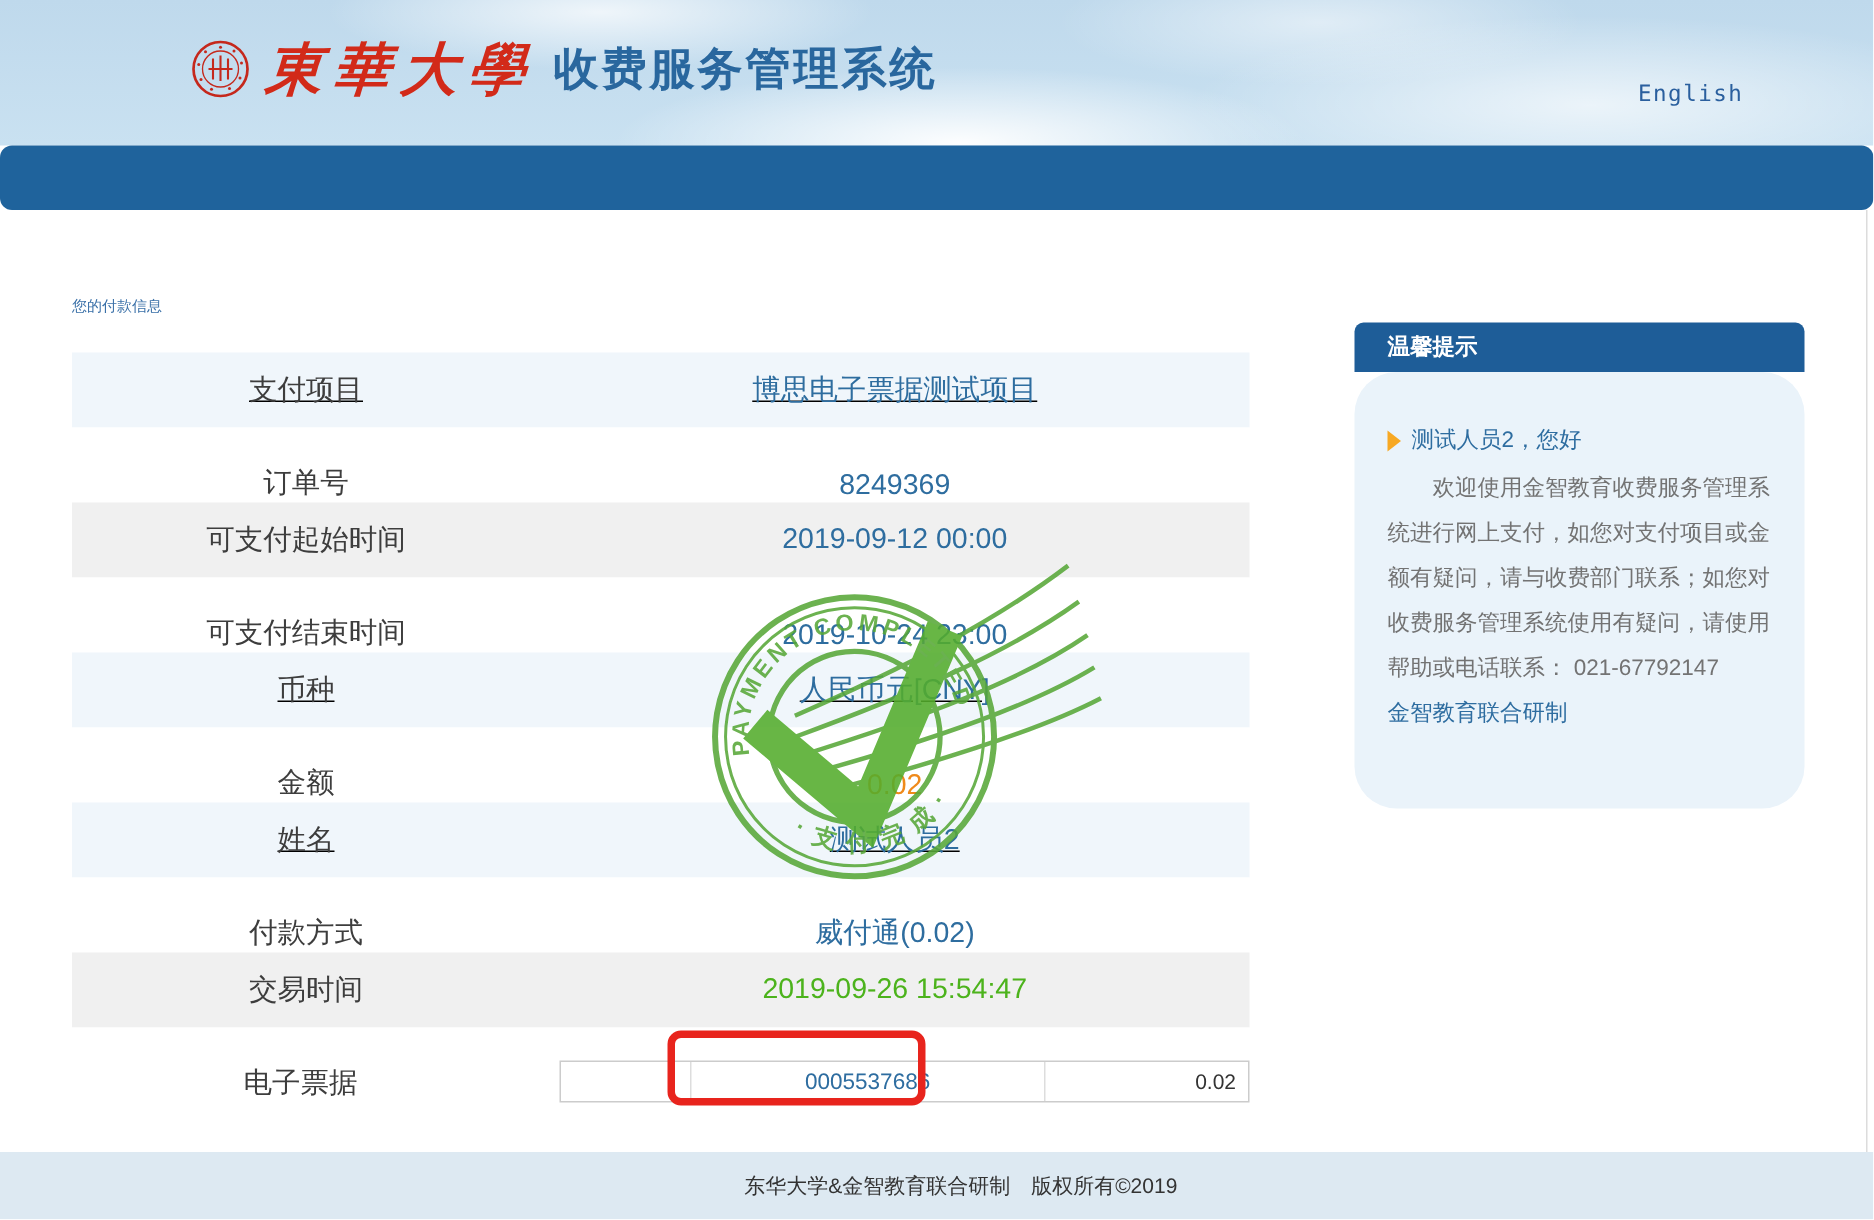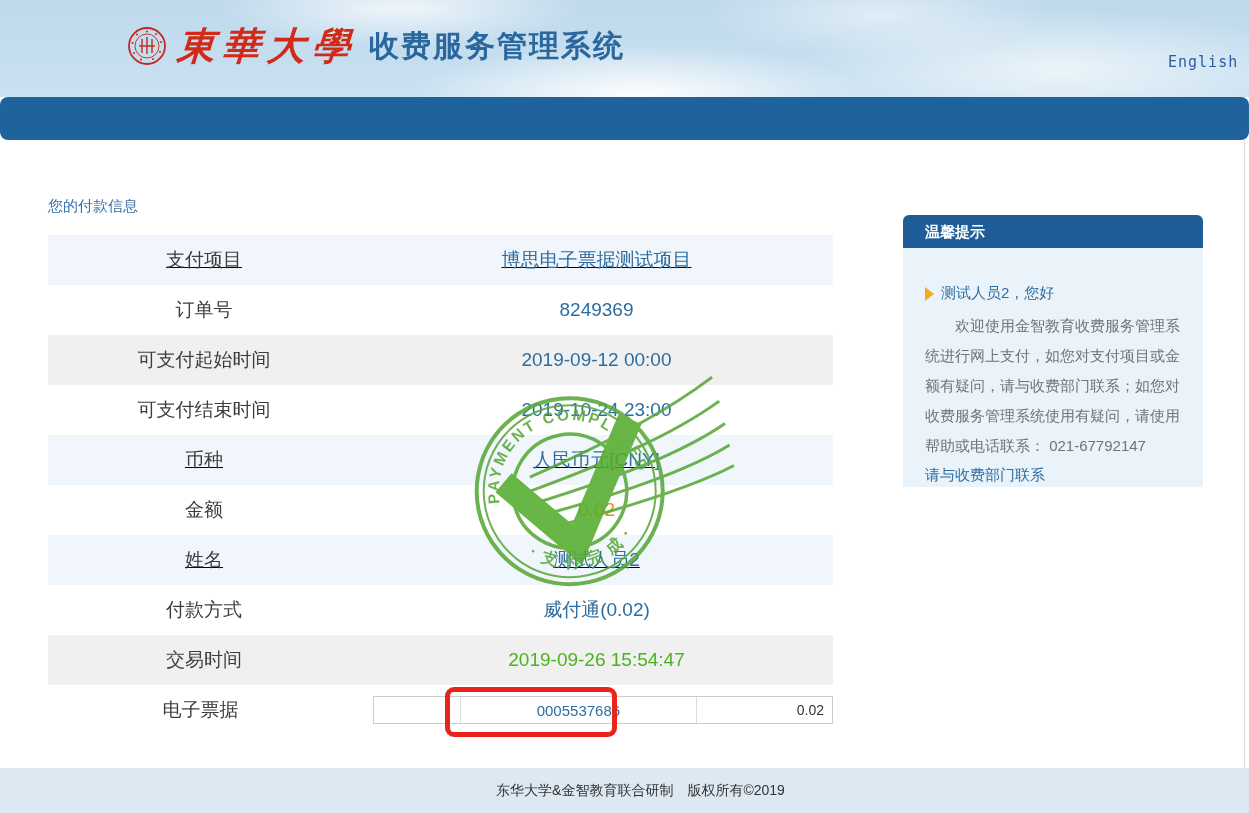--- a/index.html
+++ b/index.html
@@ -22,38 +22,38 @@
   .logo-row { position:absolute; left:127px; top:16px; height:60px; display:flex; align-items:center; }
   .seal { width:40px; height:40px; flex:0 0 auto; }
   .uni-name {
     margin-left:10px; font-family:"DejaVu Serif", serif; font-style:italic; font-weight:bold;
     font-size:38px; color:#d22a19; letter-spacing:7px; white-space:nowrap; transform:skewX(-4deg);
   }
   .sys-title {
     margin-left:12px; font-size:30px; font-weight:bold; color:#29679e; letter-spacing:2px; white-space:nowrap;
   }
   .english-link {
-    position:absolute; left:1168px; top:53px;
+    position:absolute; left:1092px; top:53px;
     font-family:"DejaVu Sans Mono", monospace; font-size:15px; color:#2a5f9e;
     letter-spacing:1px; cursor:pointer; text-decoration:none;
   }
 
   
   .navbar {
     position:absolute; left:0; top:97px; width:1249px; height:43px;
     background:#1f639c; border-radius:8px;
   }
 
   
-  .section-title { position:absolute; left:48px; top:197px; font-size:15px; color:#3a70a8; }
+  .section-title { position:absolute; left:48px; top:197px; font-size:10px; color:#3a70a8; }
   .pay-table { position:absolute; left:48px; top:235px; width:785px; }
   .row { height:50px; display:flex; align-items:center; }
   .row-blue  { background:#f0f6fb;text-decoration:underline; }
   .row-gray  { background:#f0f0f0; }
-  .row-white { background:#ffffff; }
+  .row-white { background:#ffffff;align-items:flex-end; }
   .cell-label { width:312px; text-align:center; font-size:19px; color:#3d3d3d; }
   .cell-value { flex:1; text-align:center; font-size:19px; }
   .v-blue   { color:#2e6d9f; }
   .v-orange { color:#ef8a1a; }
   .v-green  { color:#4cb31c; font-weight:normal; }
 
   
   .invoice-wrap {
     display:flex; width:471px; height:28px; margin-left:20px;
     border:1px solid #ccc; background:#fff; align-items:stretch;
@@ -75,22 +75,22 @@
     transform:rotate(-12deg); opacity:.88; pointer-events:none;
   }
 
   
   .tip-header {
     position:absolute; left:903px; top:215px; width:300px; height:33px;
     background:#1e5d98; border-radius:6px 6px 0 0;
     color:#fff; font-size:15px; font-weight:bold; line-height:33px; padding-left:22px;
   }
   .tip-body {
-    position:absolute; left:903px; top:248px; width:300px; height:239px;
-    background:#eaf3fa; padding:36px 20px 0 22px; font-size:15px;
+    position:absolute; left:903px; top:248px; width:300px; height:291px;
+    background:#eaf3fa; padding:36px 20px 0 22px; font-size:15px;border-radius:28px;
   }
   .tip-greeting { display:flex; align-items:center; color:#2e6da0; }
   .tri { width:0; height:0; border-left:9px solid #f7a823; border-top:7px solid transparent;
          border-bottom:7px solid transparent; margin-right:7px; }
   .tip-message { margin-top:8px; color:#737373; line-height:30px; text-indent:2em; }
   .tip-link { display:inline-block; margin-top:5px; color:#2e6da0; cursor:pointer; text-decoration:none; }
 
   .right-line { position:absolute; left:1244px; top:140px; width:1px; height:628px; background:#dcdcdc; }
 
   
@@ -212,20 +212,20 @@
 
   <div class="red-annotation"></div>
 
   <div class="tip-header">温馨提示</div>
   <div class="tip-body">
     <div class="tip-greeting">
       <span class="tri"></span>
       <span>测试人员2，您好</span>
     </div>
     <div class="tip-message">欢迎使用金智教育收费服务管理系统进行网上支付，如您对支付项目或金额有疑问，请与收费部门联系；如您对收费服务管理系统使用有疑问，请使用帮助或电话联系： 021-67792147</div>
-    <a class="tip-link">请与收费部门联系</a>
+    <a class="tip-link">金智教育联合研制</a>
   </div>
 
   <div class="right-line"></div>
 
   <div class="footer">东华大学&amp;金智教育联合研制　版权所有©2019</div>
 
 </div>
 
 </body></html>

